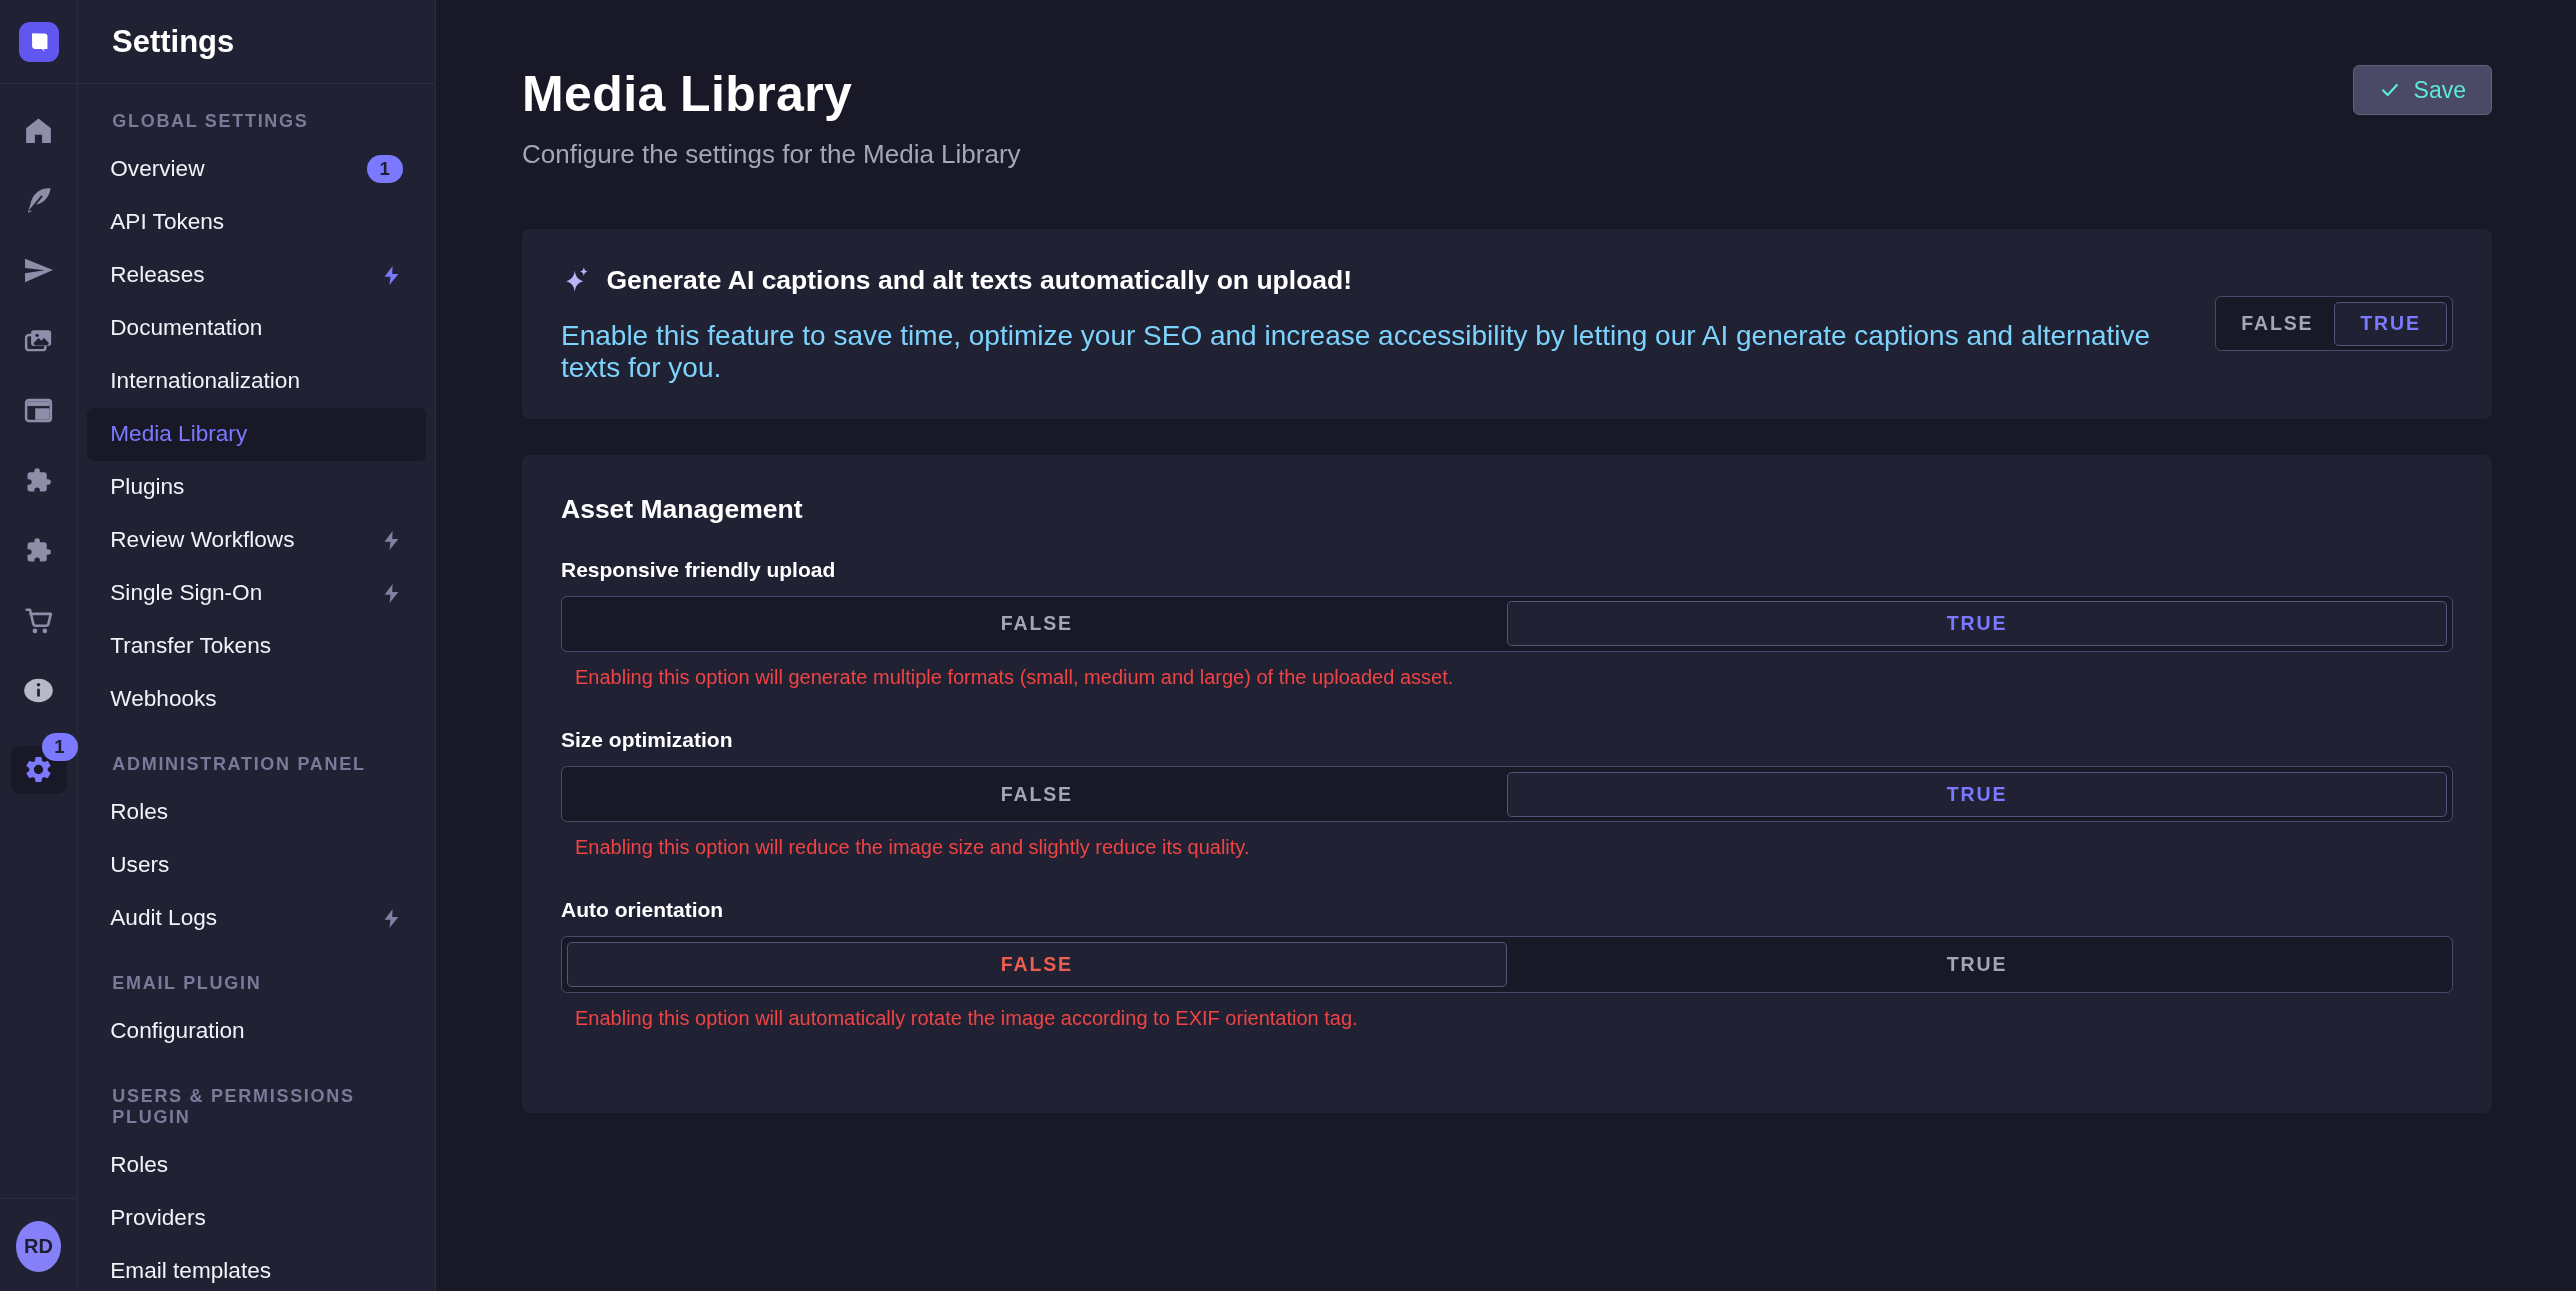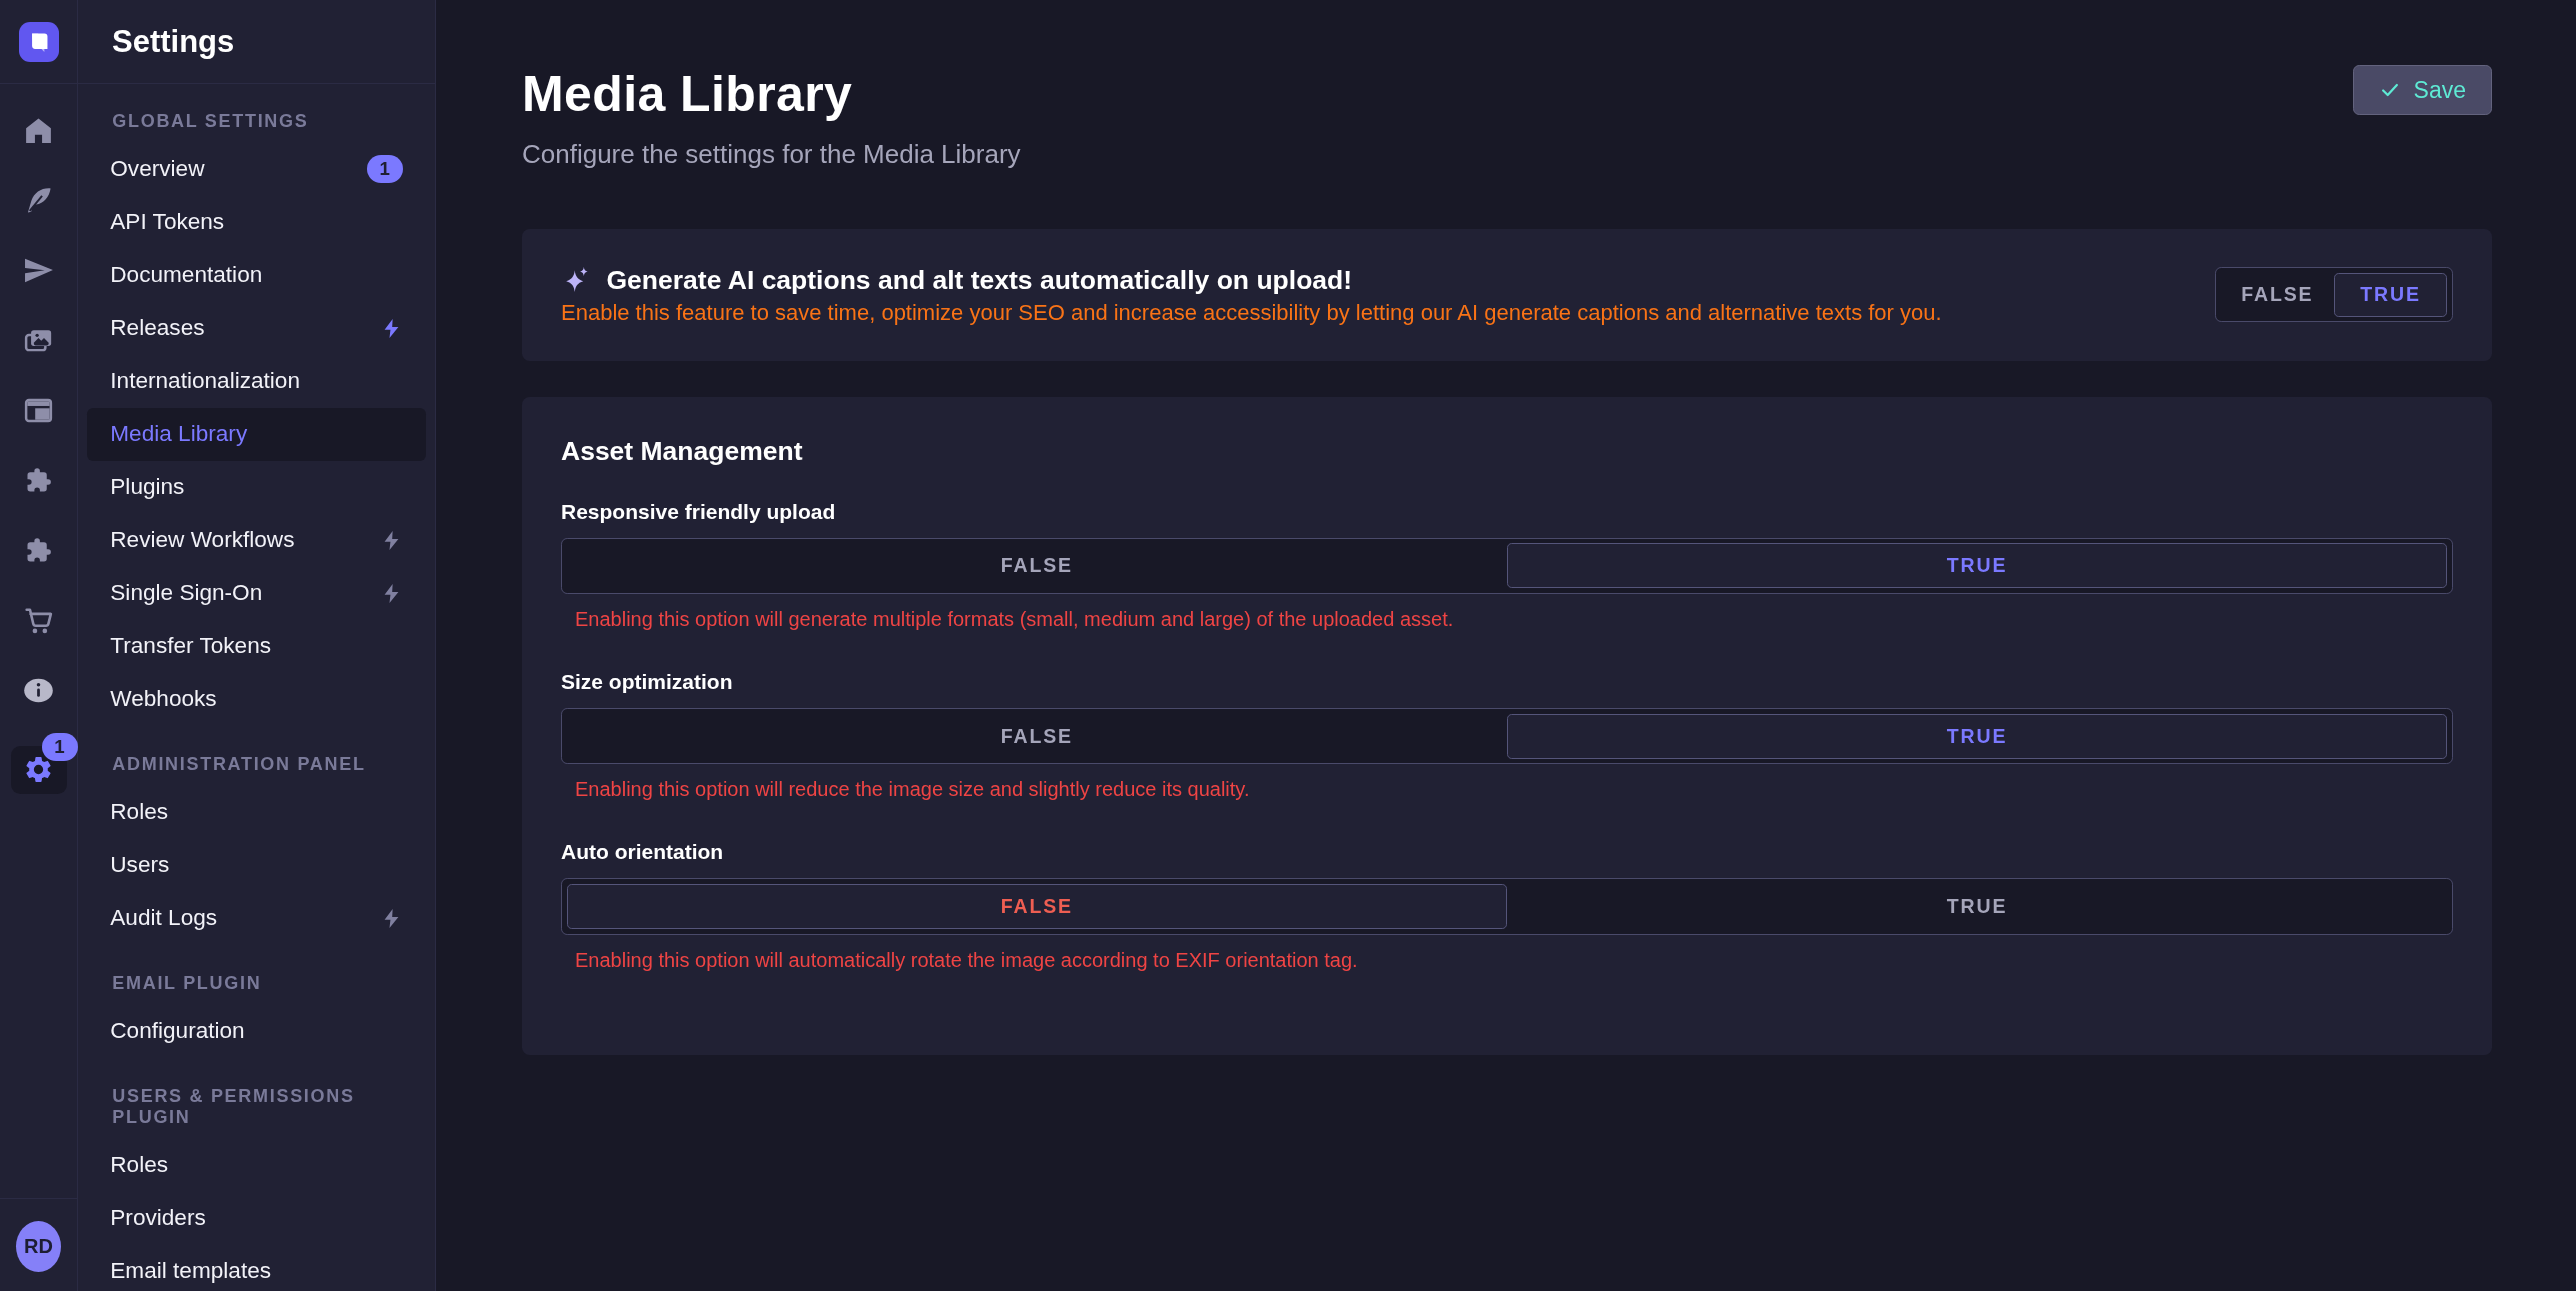--- a/index.html
+++ b/index.html
@@ -47,21 +47,21 @@
   .page-title { font-size:50px; font-weight:700; color:#ffffff; letter-spacing:0.4px; }
   .page-subtitle { font-size:26px; color:#a5a5ba; margin-top:15.6px; }
   .save-btn { height:50px; padding:0 25px; background:#4a4a66; border:0.8px solid #63637e; border-radius:6.2px; color:#5eead4; font-size:23px; font-family:inherit; display:flex; align-items:center; gap:12.5px; cursor:pointer; }
   .save-btn svg { width:22px; height:22px; }
 
   
   .banner { margin-top:59px; background:#212134; border-radius:7.8px; min-height:123px; display:flex; align-items:center; justify-content:space-between; padding:35px 39px;gap:32px; }
   .banner-title-row { display:flex; align-items:center; gap:12.5px; }
   .sparkle { width:33px; height:33px; color:#bdb4f8; flex:none; }
   .banner-title { font-size:26.5px; font-weight:700; color:#ffffff; }
-  .banner-desc { font-size:22px; color:#f97316; margin-top:3px; }
+  .banner-desc { font-size:28px; color:#7dd3fc; margin-top:23px; }
 
   
   .toggle { background:#181826; border:0.8px solid #4a4a6a; border-radius:6.2px; padding:4.7px; display:flex; }
   .seg { flex:1; height:45px; display:flex; align-items:center; justify-content:center; font-size:19.5px; font-weight:700; letter-spacing:1.9px; color:#a5a5ba; background:transparent; border:0.8px solid transparent; border-radius:4.7px; font-family:inherit; cursor:pointer; }
   .seg.selected { border-color:#55557a; background:#212134; color:#7b79ff; }
   .seg.selected.negative { color:#ee5e52; }
   .toggle.small { width:238px; flex:none; margin-left:31px; }
   .toggle.small .seg { height:44px; }
 
   
@@ -162,27 +162,27 @@
 
     <div class="section-label first">GLOBAL SETTINGS</div>
     <div class="nav-item">
       <span class="nav-label">Overview</span>
       <span class="badge">1</span>
     </div>
     <div class="nav-item">
       <span class="nav-label">API Tokens</span>
     </div>
     <div class="nav-item">
-      <span class="nav-label">Documentation</span>
-    </div>
-    <div class="nav-item">
       <span class="nav-label">Releases</span>
       <svg class="bolt purple" viewBox="0 0 24 24" fill="currentColor">
           <path d="M13.2 2 4.8 13.2 H10.9 L9.9 22 19.2 10.4 H12.7 Z"></path>
         </svg>
+    </div>
+    <div class="nav-item">
+      <span class="nav-label">Documentation</span>
     </div>
     <div class="nav-item">
       <span class="nav-label">Internationalization</span>
     </div>
     <div class="nav-item active">
       <span class="nav-label">Media Library</span>
     </div>
     <div class="nav-item">
       <span class="nav-label">Plugins</span>
     </div>

